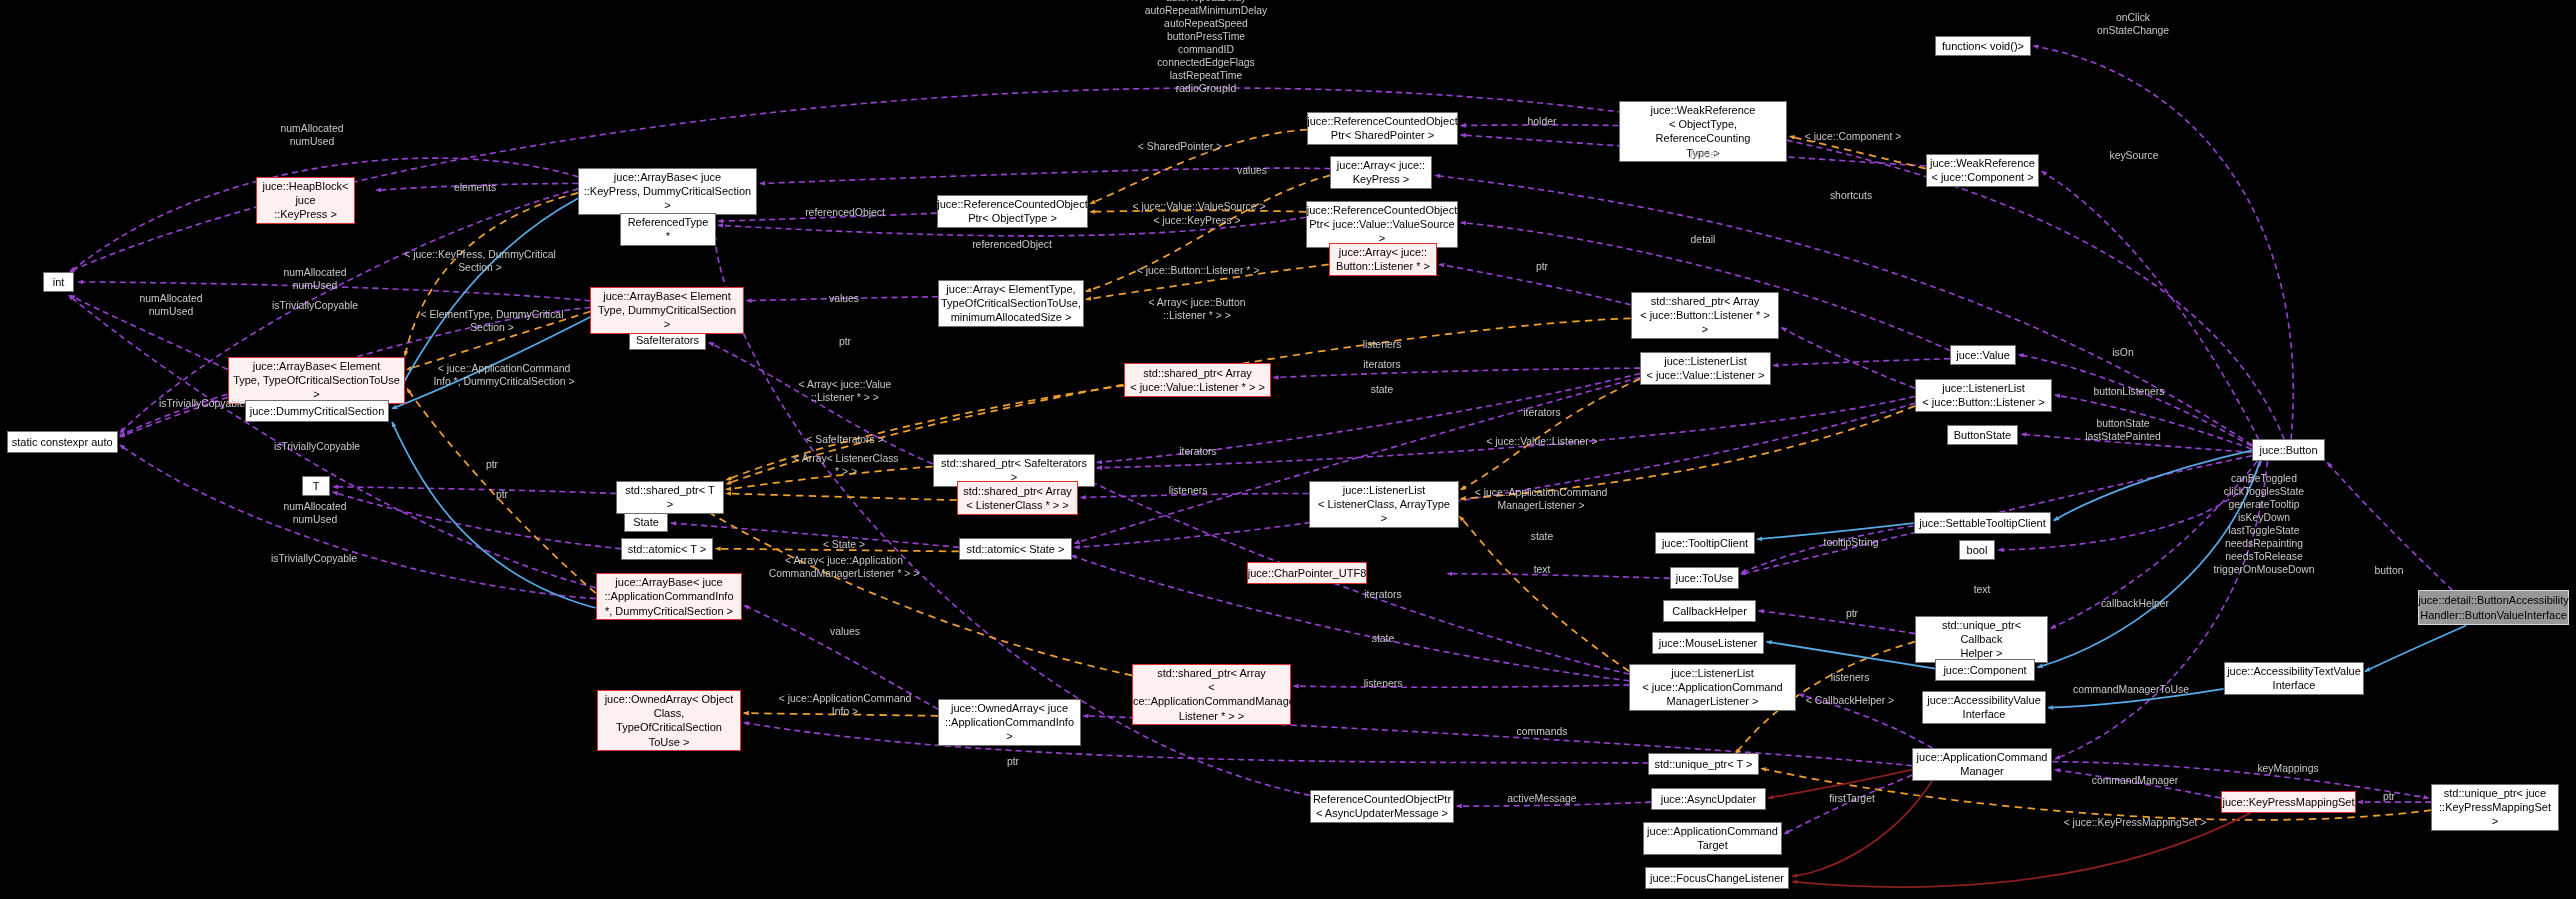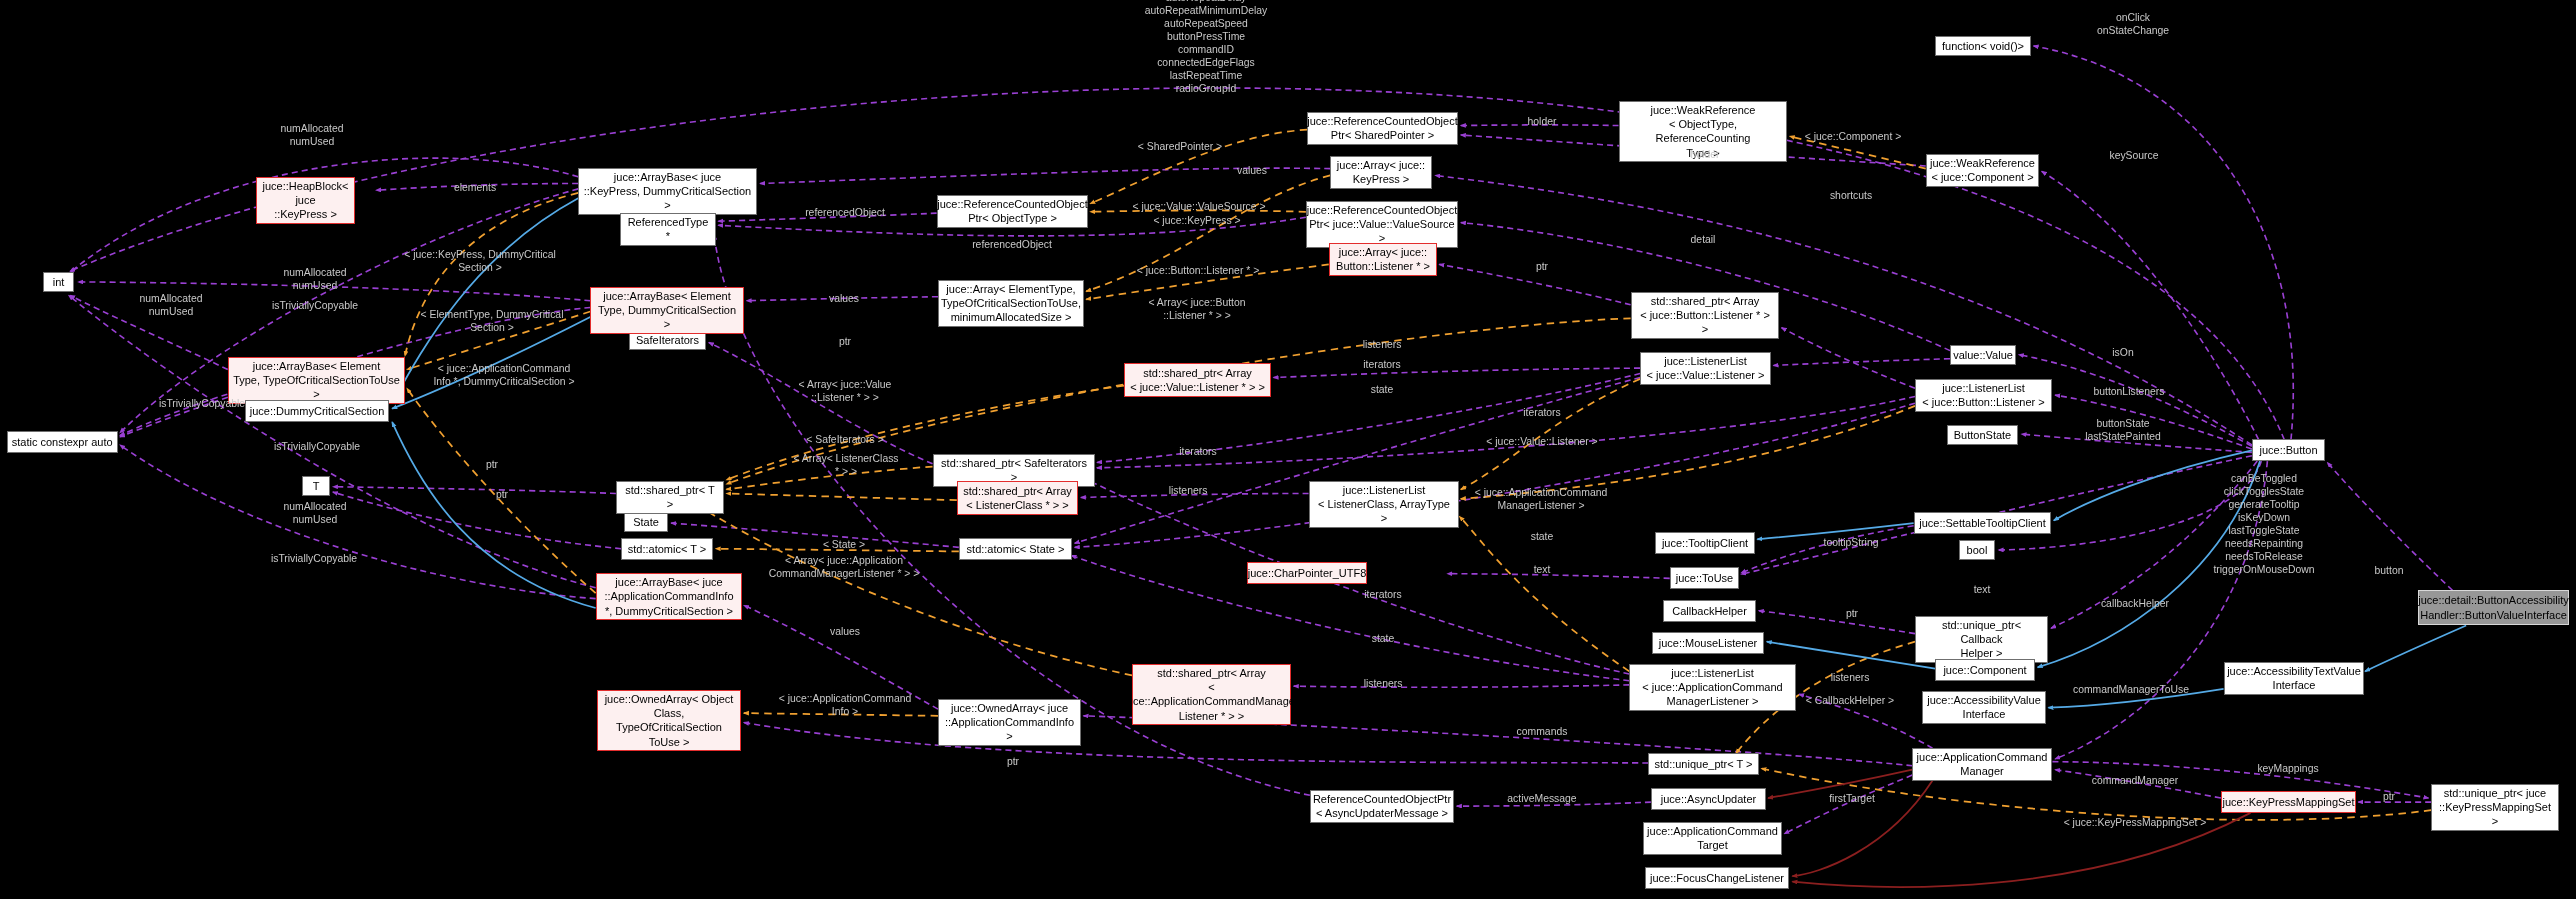--- a/index.html
+++ b/index.html
@@ -185,21 +185,21 @@
 minimumAllocatedSize &gt;</div>
       <div class="node" style="left: 1619px; top: 101px; width: 168px; min-height: 46px;">juce::WeakReference
 &lt; ObjectType, ReferenceCounting
 Type &gt;</div>
       <div class="node" style="left: 1926px; top: 154px; width: 113px; min-height: 32px;">juce::WeakReference
 &lt; juce::Component &gt;</div>
       <div class="node" style="left: 1631px; top: 292px; width: 148px; min-height: 34px;">std::shared_ptr&lt; Array
 &lt; juce::Button::Listener * &gt; &gt;</div>
       <div class="node" style="left: 1640px; top: 352px; width: 131px; min-height: 32px;">juce::ListenerList
 &lt; juce::Value::Listener &gt;</div>
-      <div class="node" style="left: 1950px; top: 345px; width: 66px; min-height: 20px;">value::Value</div>
+      <div class="node" style="left: 1950px; top: 345px; width: 66px; min-height: 20px;">juce::Value</div>
       <div class="node" style="left: 1915px; top: 379px; width: 137px; min-height: 32px;">juce::ListenerList
 &lt; juce::Button::Listener &gt;</div>
       <div class="node" style="left: 1947px; top: 425px; width: 71px; min-height: 20px;">ButtonState</div>
       <div class="node" style="left: 2252px; top: 439px; width: 73px; min-height: 21.6px;">juce::Button</div>
       <div class="node" style="left: 1914px; top: 512px; width: 137px; min-height: 21.6px;">juce::SettableTooltipClient</div>
       <div class="node" style="left: 1655px; top: 532px; width: 100px; min-height: 21.6px;">juce::TooltipClient</div>
       <div class="node" style="left: 1959px; top: 540px; width: 36px; min-height: 20px;">bool</div>
       <div class="node" style="left: 1670px; top: 567px; width: 69px; min-height: 21.6px;">juce::ToUse</div>
       <div class="node" style="left: 1663px; top: 600px; width: 93px; min-height: 21.6px;">CallbackHelper</div>
       <div class="node" style="left: 1915px; top: 616px; width: 133px; min-height: 32px;">std::unique_ptr&lt; Callback

